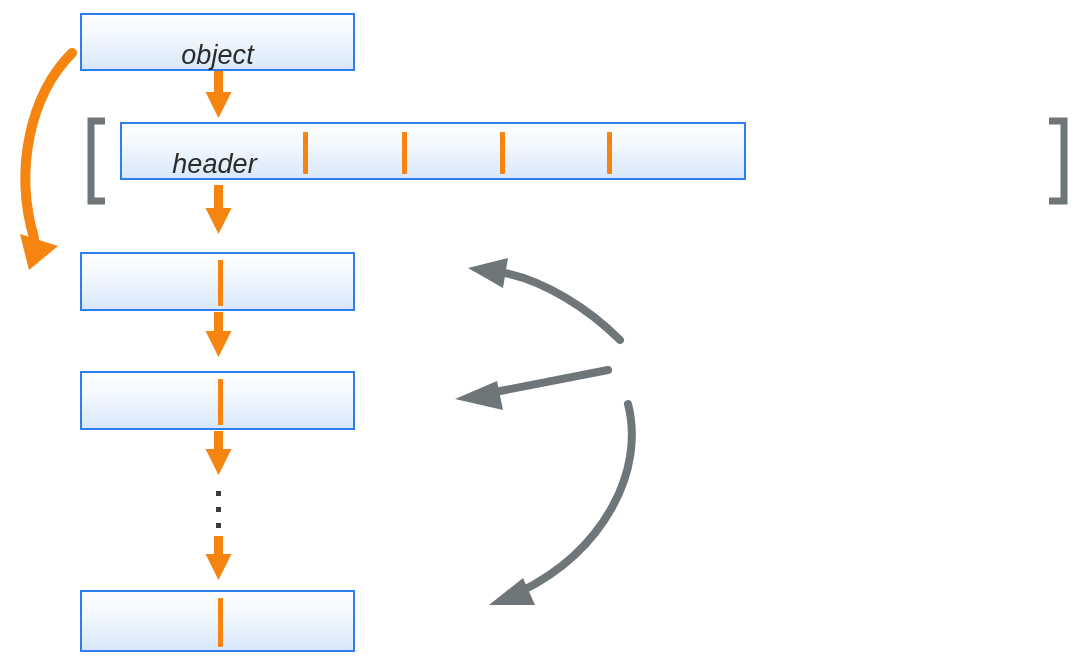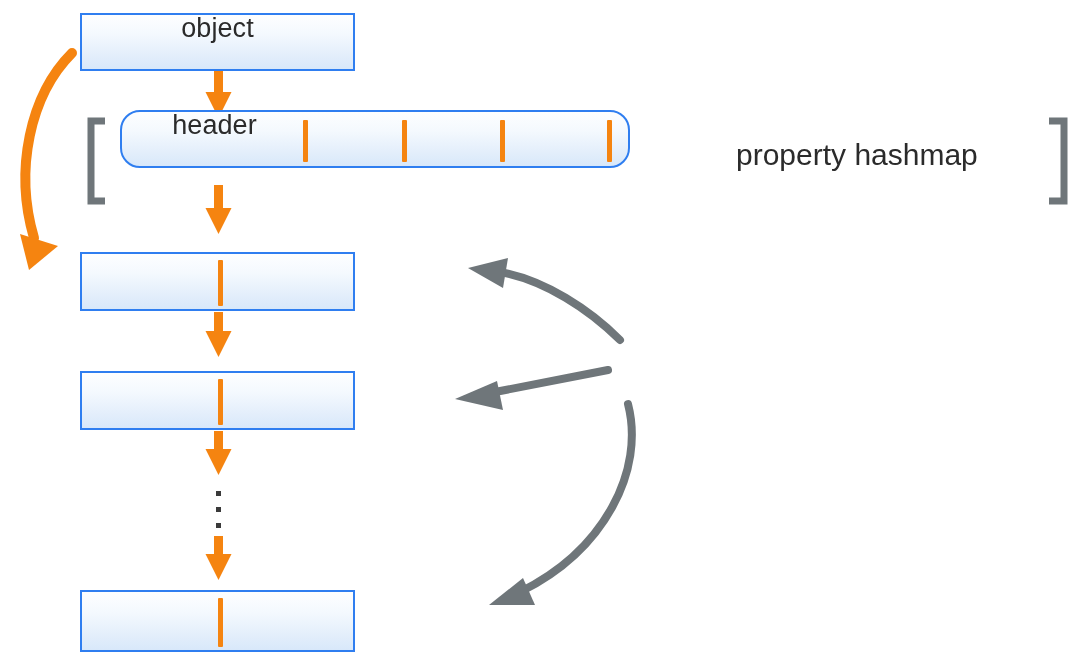--- a/index.html
+++ b/index.html
@@ -25,22 +25,23 @@
     left: 0; top: 0;
     width: 1078px;
     height: 656px;
   }
   .box {
     position: absolute;
     box-sizing: border-box;
     border: 2px solid #2f7ef0;
     background: linear-gradient(to bottom, #fdfeff 0%, #f4f9fe 35%, #e3eefb 75%, #d8e8fa 100%);
     display: flex;
-    align-items: flex-start;
+    align-items: flex-end;
     justify-content: center;
+    font-style: italic;
   }
   .box-label {
     font-size: 27px;
     color: #2b2b2b;
     font-family: "Liberation Sans", "DejaVu Sans", sans-serif;
     letter-spacing: 0.1px;
     line-height: 1;
   }
   .header-box .box-label {
     position: absolute;
@@ -133,21 +134,21 @@
     <g>
       <path d="M 628,404 C 645,470 605,550 520,592" fill="none" stroke="#6f767a" stroke-width="8" stroke-linecap="round"></path>
       <polygon points="489,605 523,578 535,605" fill="#6f767a"></polygon>
     </g>
   </svg>
 
   <div class="box" style="left:80px; top:13px; width:275px; height:58px;">
     <span class="box-label">object</span>
   </div>
 
-  <div class="box header-box" style="left:120px; top:110px; width:510px; height:58px;border-radius:20px;">
+  <div class="box header-box" style="left:120px; top:122px; width:626px; height:58px;">
     <span class="box-label">header</span>
     <span class="tick" style="left:181px; top:8px; height:42px;"></span>
     <span class="tick" style="left:280px; top:8px; height:42px;"></span>
     <span class="tick" style="left:378px; top:8px; height:42px;"></span>
     <span class="tick" style="left:485px; top:8px; height:42px;"></span>
   </div>
 
   <div class="box" style="left:80px; top:252px; width:275px; height:59px;">
     <span class="divider" style="left:136px; top:6px; height:46px;"></span>
   </div>
@@ -159,16 +160,15 @@
   <div>
     <span class="dot" style="left:216px; top:491px;"></span>
     <span class="dot" style="left:216px; top:507px;"></span>
     <span class="dot" style="left:216px; top:523px;"></span>
   </div>
 
   <div class="box" style="left:80px; top:590px; width:275px; height:62px;">
     <span class="divider" style="left:136px; top:6px; height:49px;"></span>
   </div>
 
-  <div class="caption" style="left:736px; top:140px;">property hashmap</div>
 
 
 </div>
 
 </body></html>

